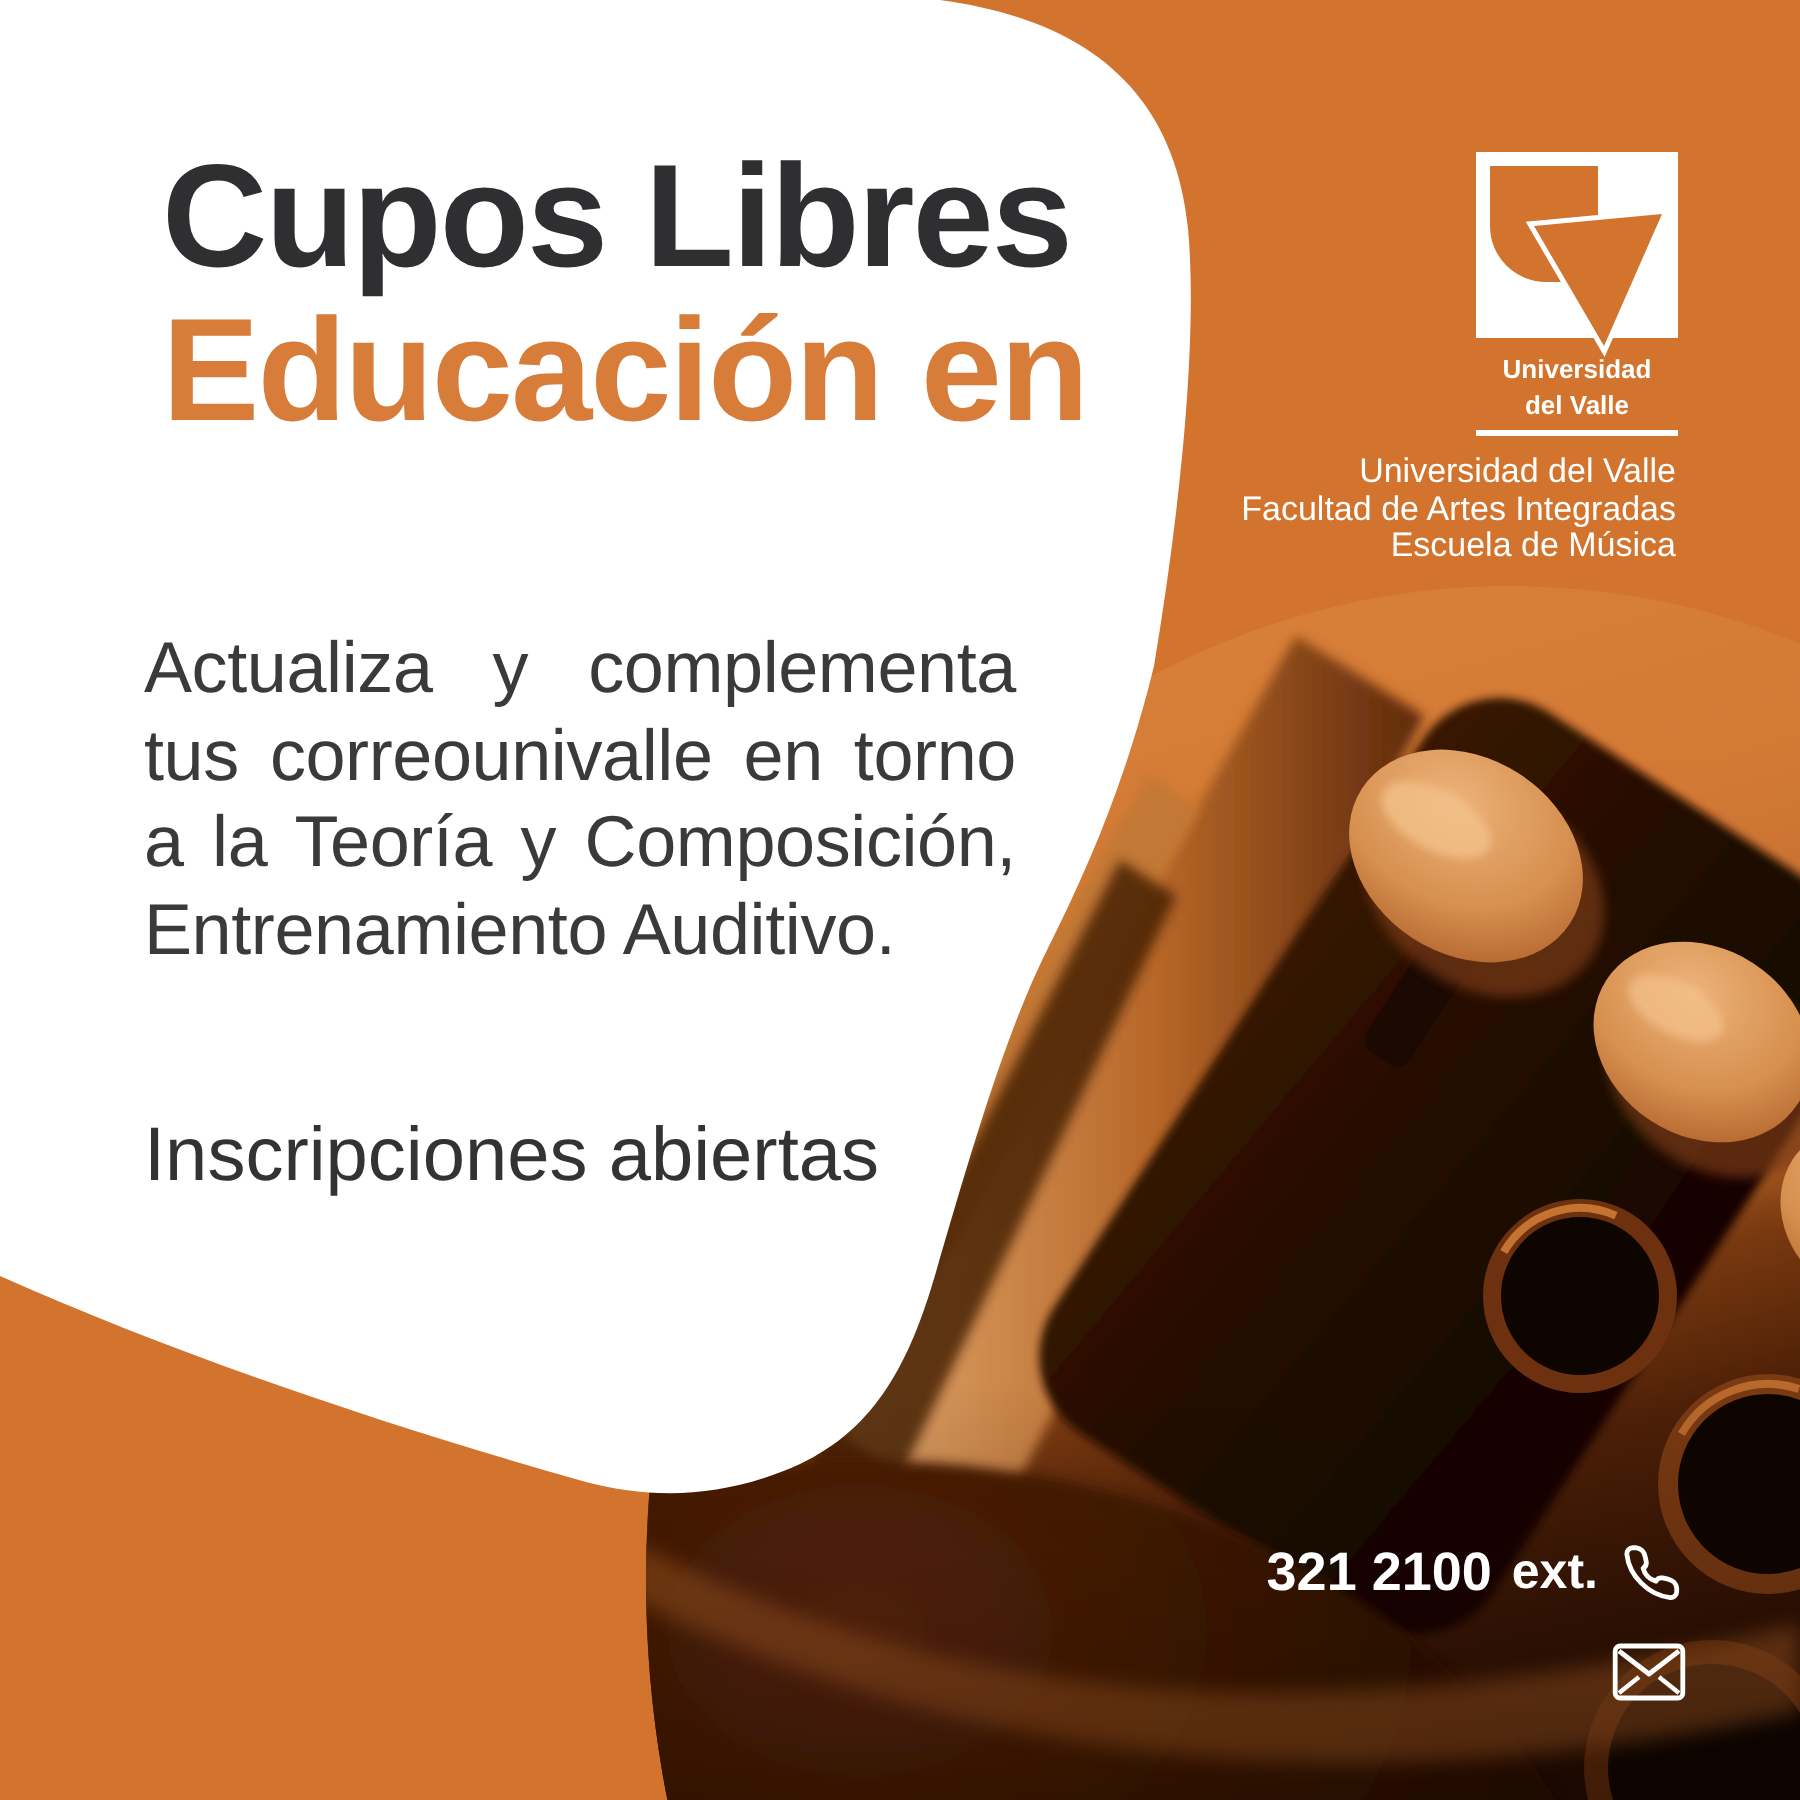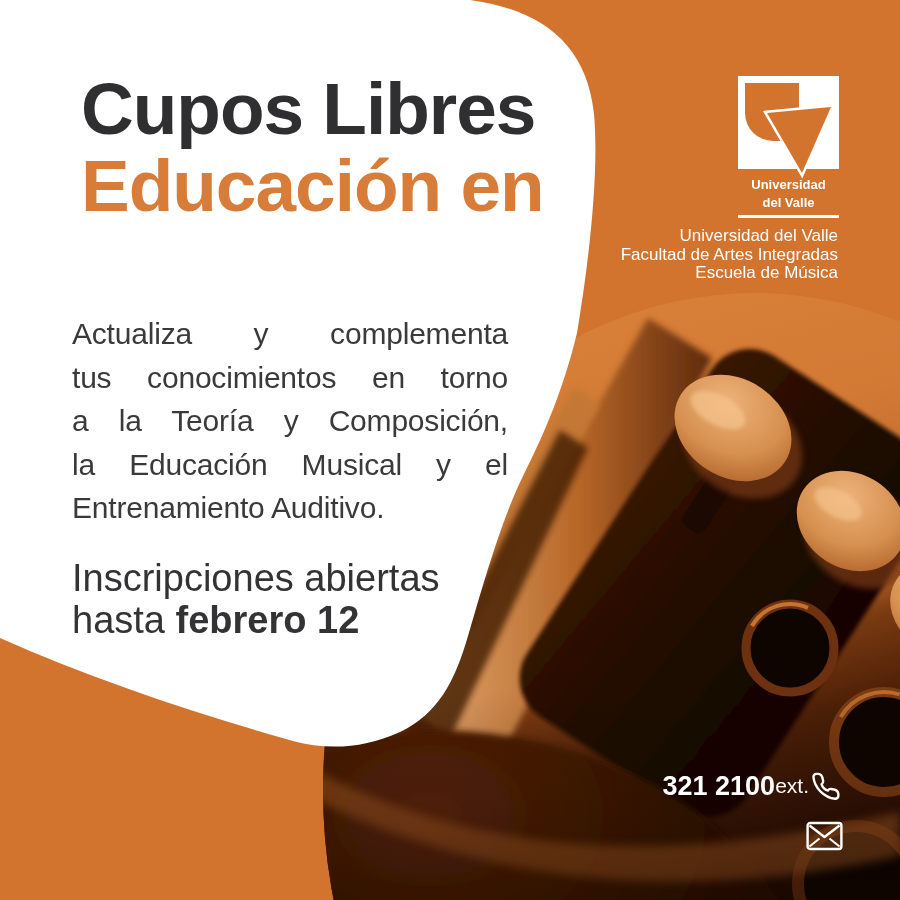--- a/index.html
+++ b/index.html
@@ -11,44 +11,44 @@
   .canvas svg.bg{position:absolute;left:0;top:0;width:900px;height:900px;display:block;}
 
   
   .title-block{position:absolute;left:81px;top:70px;line-height:77px;
     font-weight:bold;font-size:73px;letter-spacing:-1px;white-space:nowrap;}
   .t-dark{color:#2F2F31;}
   .t-orange{color:#D87C3A;}
 
   
   .body-block{position:absolute;left:72px;top:312px;width:436px;
-    font-size:30px;line-height:43.5px;color:#3A3A3C;letter-spacing:-0.2px;}
+    font-size:36px;line-height:43.5px;color:#3A3A3C;letter-spacing:-0.2px;}
   .jline{text-align:justify;text-align-last:justify;}
   .jline.last{text-align-last:left;}
 
   
   .reg-block{position:absolute;left:72px;top:557px;
     font-size:38px;line-height:42px;color:#333335;}
   .reg-block strong{font-weight:bold;}
 
   
   .logo-svg{position:absolute;left:738px;top:76px;width:101px;height:93px;overflow:visible;}
   .wordmark{position:absolute;left:738px;top:176px;width:101px;text-align:center;
     color:#FFFFFF;font-weight:bold;font-size:13px;line-height:17.5px;}
   .logo-divider{position:absolute;left:738px;top:215px;width:101px;height:2.5px;background:#FFFFFF;}
   .dept-block{position:absolute;right:62px;top:227px;text-align:right;
     color:#FFFFFF;font-size:17px;line-height:18.5px;margin-left:24px;}
 
   
   .contact-row{position:absolute;right:57px;display:flex;align-items:center;
-    justify-content:flex-end;color:#FFFFFF;white-space:nowrap;}
+    justify-content:flex-end;gap:10px;color:#FFFFFF;white-space:nowrap;}
   .row-phone{top:768px;height:36px;}
   .row-email{top:817px;height:38px;}
   .c-bold{font-weight:bold;font-size:27px;}
-  .c-reg{font-weight:normal;font-size:21px;}
+  .c-reg{font-weight:bold;font-size:25px;}
   .contact-row svg{display:block;}
 </style>
 </head>
 <body>
 
 <div class="canvas">
 
   <svg class="bg" viewBox="0 0 900 900" aria-hidden="true">
     <defs>
       <clipPath id="photoClip">
@@ -139,31 +139,27 @@
          C197,714 92,679 0,638 Z"></path>
   </svg>
 
   <div class="title-block">
     <div class="t-dark">Cupos Libres</div>
     <div class="t-orange">Educación en</div>
   </div>
 
   <div class="body-block">
     <div class="jline">Actualiza y complementa</div>
-    <div class="jline">tus conocimientos en torno</div>
+    <div class="jline">tus correounivalle en torno</div>
     <div class="jline">a la Teoría y Composición,</div>
-    <div class="jline">la Educación Musical y el</div>
     <div class="jline last">Entrenamiento Auditivo.</div>
   </div>
 
   <div class="reg-block">
     <div>Inscripciones abiertas</div>
-    <div>
-      <span>hasta </span><strong>febrero 12</strong>
-    </div>
   </div>
 
   <svg class="logo-svg" viewBox="0 0 101 93" aria-hidden="true">
     <rect x="0" y="0" width="101" height="93" fill="#FFFFFF"></rect>
     <path d="M7,7 H61 V65 H35 A28,28 0 0 1 7,37 Z" fill="#D2732E"></path>
     <path d="M29,37 L93,31 L64,97 Z" fill="#D2732E" stroke="#FFFFFF" stroke-width="5" paint-order="stroke"></path>
   </svg>
   <div class="wordmark">
     <div>Universidad</div>
     <div>del Valle</div>

